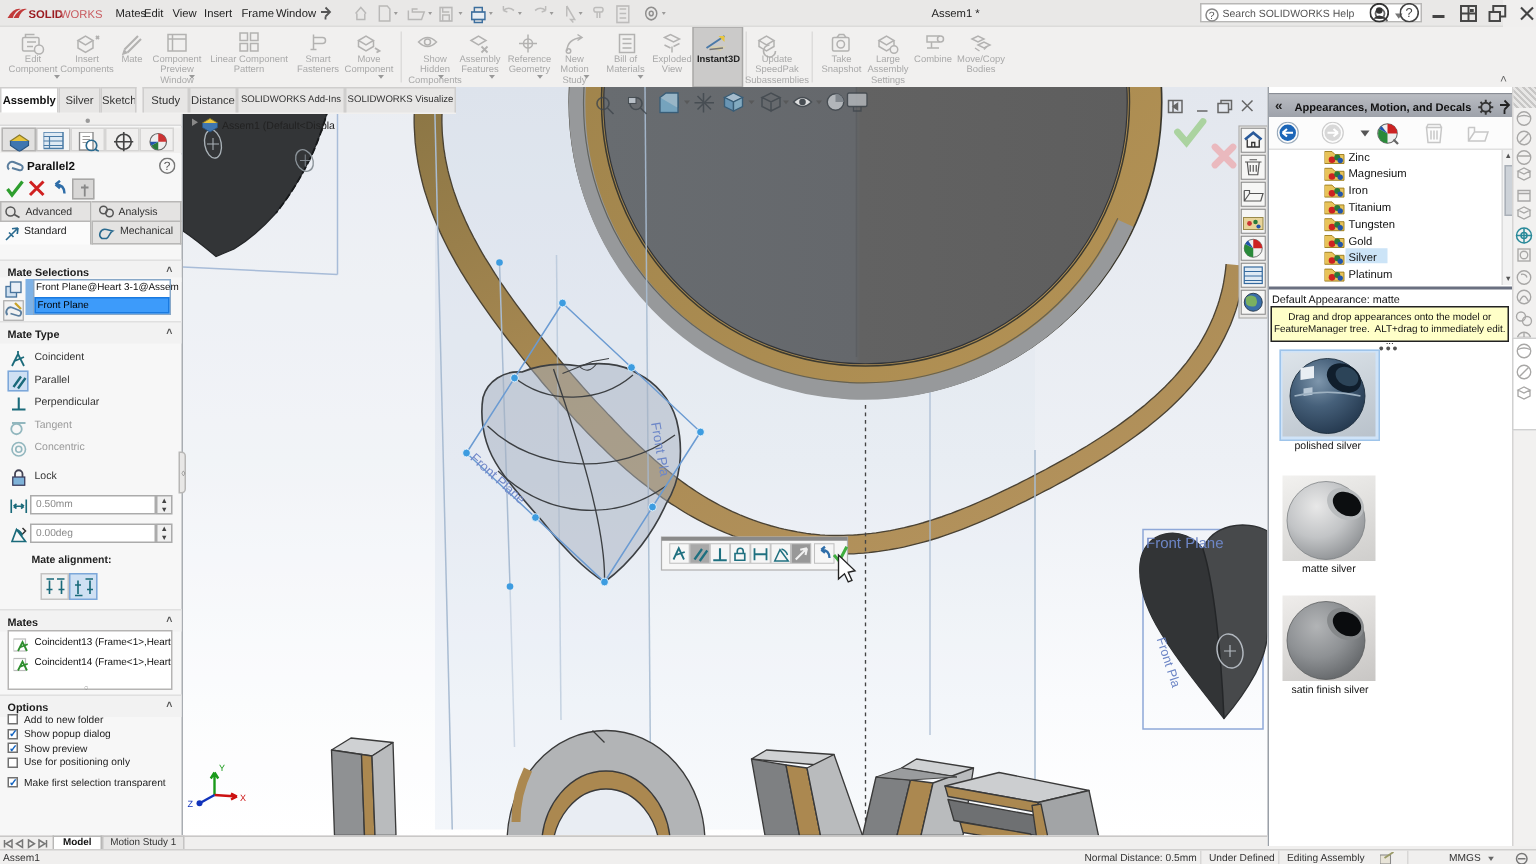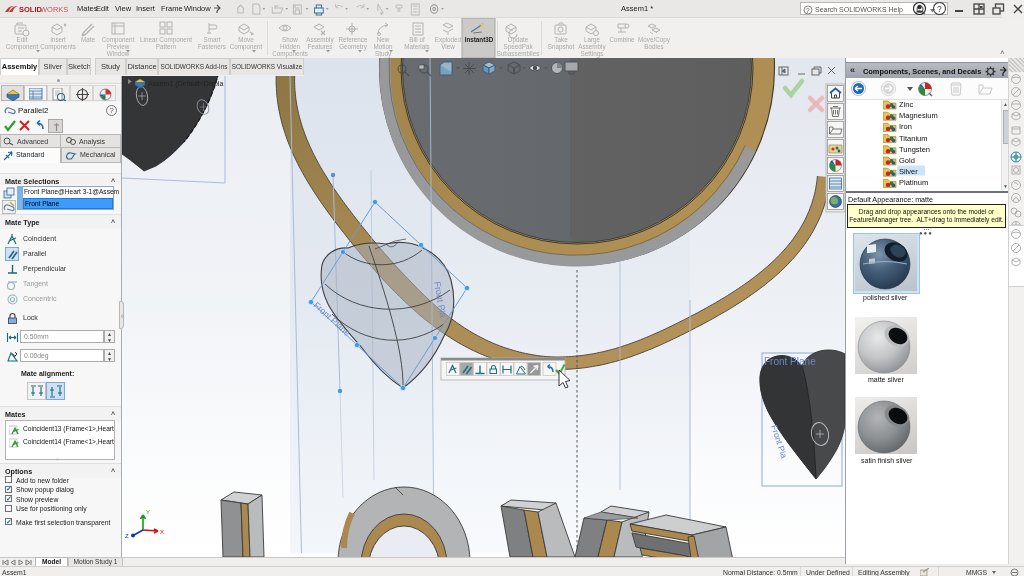--- a/index.html
+++ b/index.html
@@ -588,21 +588,21 @@
           <path d="M6.5 6.5 L6.5 12 A5.5 5.5 0 0 1 2 9 Z" fill="#2a7a3a"></path>
           <path d="M6.5 6.5 L2 9 A5.5 5.5 0 0 1 1 6.5 Z" fill="#2255aa"></path>
         </svg>
     </div>
   </div>
 
   <div class="abs" style="left:0;top:27px;width:121px;height:16px;background:#f7f7f7">
     <svg style="position:absolute;left:4px;top:2px" width="12" height="12">
         <path d="M2 8 C0 6 2 2 5 3 L10 5 C12 6 11 9 9 8.5 L4 7" fill="none" stroke="#5b7e9e" stroke-width="1.3"></path>
       </svg>
-    <div class="abs" style="left:18px;top:3px;font-size:7.8px;font-weight:normal;color:#111">Parallel2</div>
+    <div class="abs" style="left:18px;top:3px;font-size:7.8px;font-weight:bold;color:#111">Parallel2</div>
     <svg style="position:absolute;left:106px;top:2px" width="11" height="11">
         <circle cx="5.5" cy="5.5" r="5" fill="none" stroke="#777" stroke-width="1"></circle>
         <text x="3.2" y="8.2" font-size="8" fill="#555">?</text>
       </svg>
   </div>
 
   <div class="abs" style="left:0;top:43px;width:121px;height:15px;background:#f7f7f7">
     <svg style="position:absolute;left:4px;top:1px" width="12" height="12">
         <path d="M1 6 L4 10 L11 1" fill="none" stroke="#2e9e2e" stroke-width="2.2"></path>
       </svg>
@@ -780,21 +780,21 @@
 
   <div class="abs" style="left:119px;top:225px;width:5px;height:28px;background:#e8e7e6;border:1px solid #b8b7b6;border-radius:0 3px 3px 0;z-index:5">
       <div style="position:absolute;left:1px;top:11px;font-size:5px;color:#777">◊</div>
     </div>
 </div>
 
 <div id="rpane" class="abs">
 
   <div class="abs" style="left:0;top:4px;width:163px;height:16px;background:linear-gradient(#b9bcc2,#9ea2aa);border-top:1px solid #8a8e96">
     <div class="abs" style="left:4px;top:2px;font-size:9px;color:#222;font-weight:bold">«</div>
-    <div class="abs" style="left:17px;top:3.5px;font-size:7.4px;font-weight:bold;color:#111;white-space:nowrap">Components, Scenes, and Decals</div>
+    <div class="abs" style="left:17px;top:3.5px;font-size:7.4px;font-weight:bold;color:#111;white-space:nowrap">Appearances, Motion, and Decals</div>
     <svg class="abs" style="left:139px;top:3px" width="11" height="11">
         <circle cx="5.5" cy="5.5" r="3" fill="none" stroke="#333" stroke-width="1.2"></circle>
         <g stroke="#333" stroke-width="1.3">
           <path d="M5.5 0.5 v2 M5.5 8.5 v2 M0.5 5.5 h2 M8.5 5.5 h2 M2 2 l1.4 1.4 M7.6 7.6 L9 9 M9 2 L7.6 3.4 M3.4 7.6 L2 9"></path>
         </g>
       </svg>
     <svg class="abs" style="left:152px;top:3px" width="10" height="11">
         <path d="M5 1 L8 4 L5 7 M5 7 L5 10 M2 4 L8 4" stroke="#222" stroke-width="1.2" fill="none"></path>
       </svg>
   </div>

